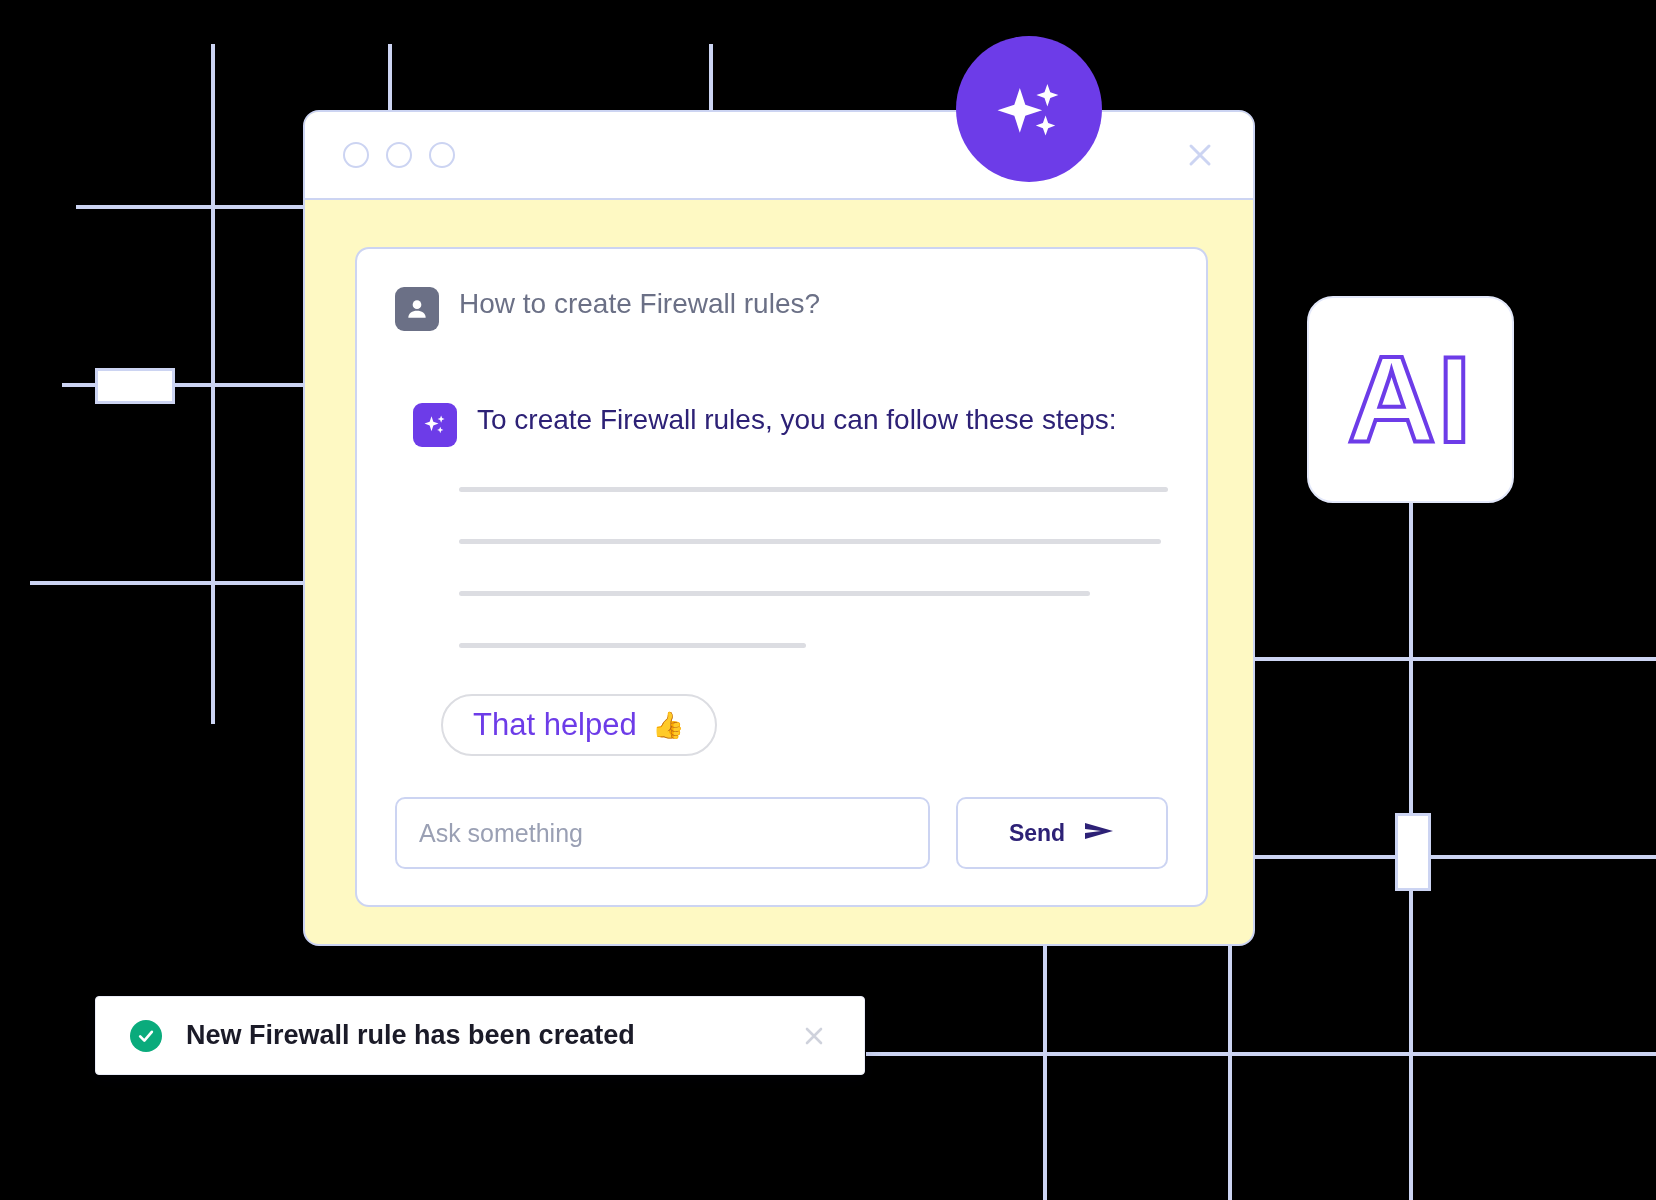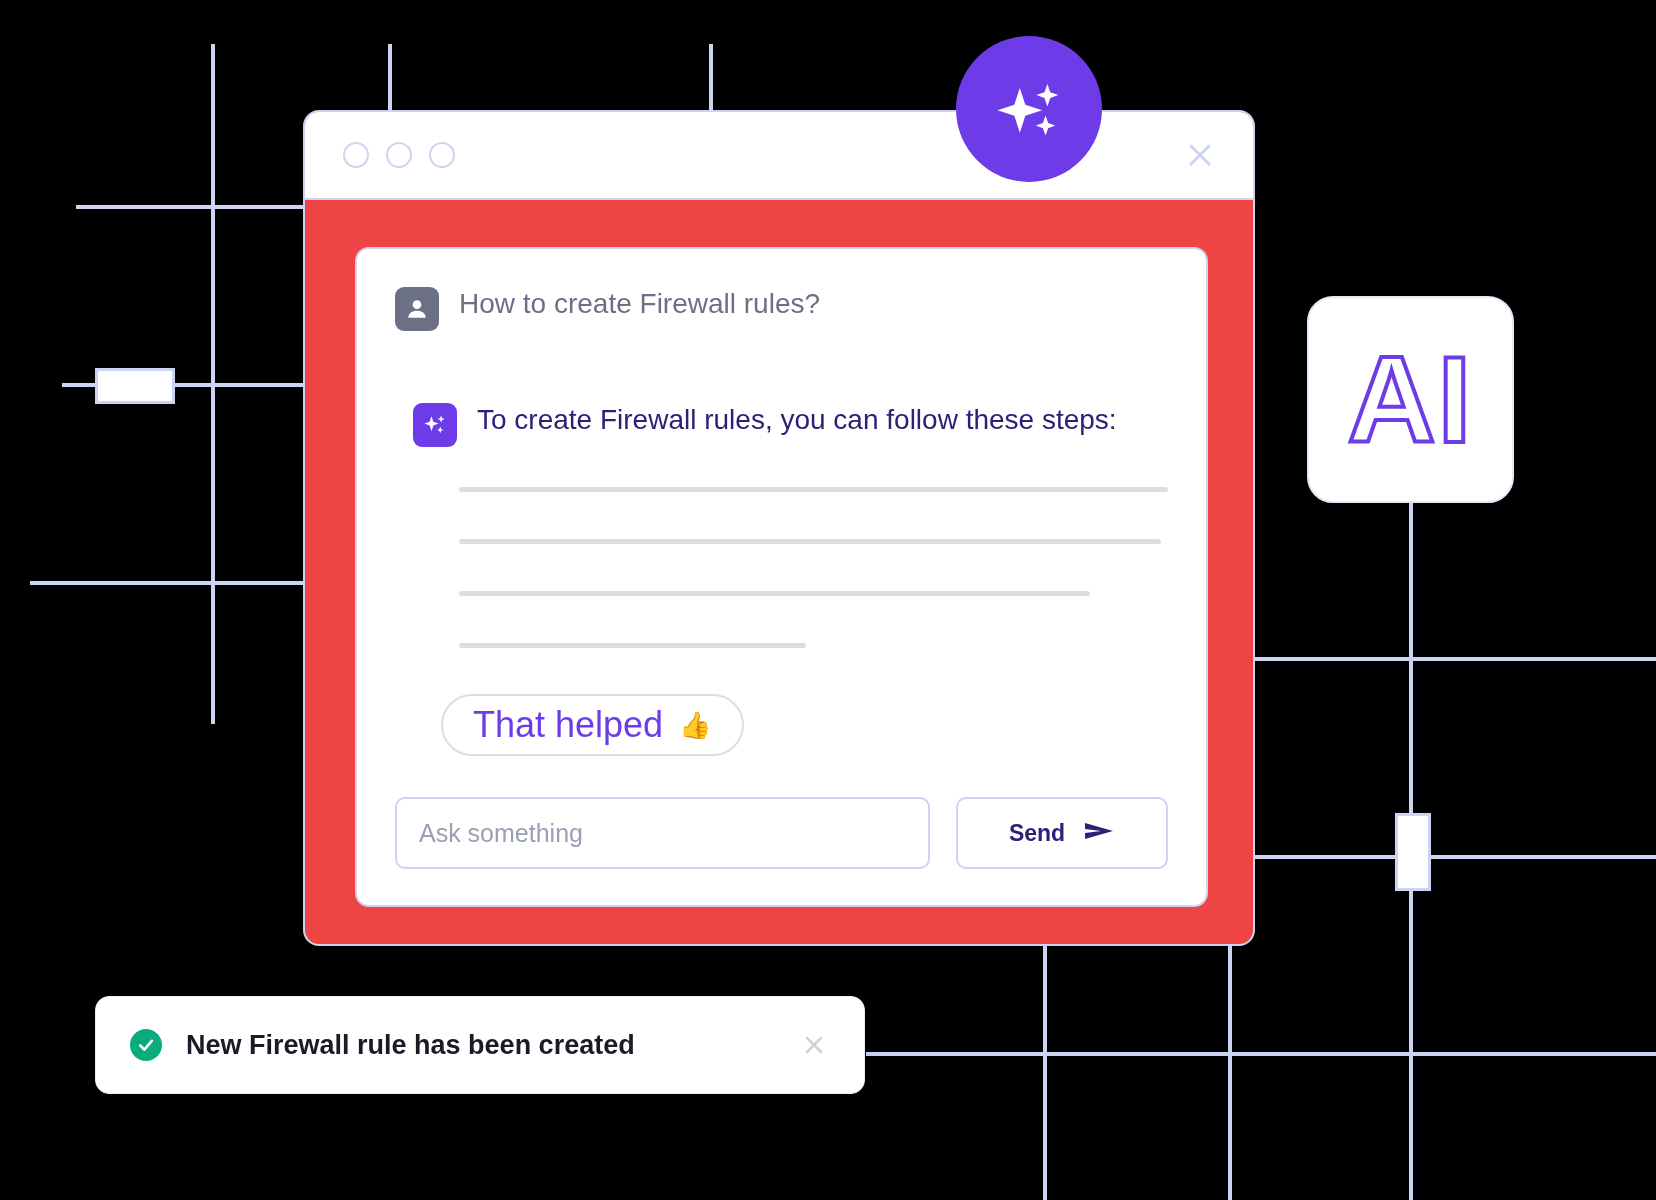--- a/index.html
+++ b/index.html
@@ -44,21 +44,21 @@
     color: transparent;
     -webkit-text-stroke: 4px #6d3ce8;
     line-height: 1;
   }
 
   
   #window {
     position: absolute;
     left: 303px; top: 110px;
     width: 952px; height: 836px;
-    background: #ef4444;
+    background: #fef9c3;
     border: 2px solid #ccd4f2;
     border-radius: 16px;
     z-index: 5;
     text-decoration: underline;
   }
   #titlebar {
     position: relative;
     height: 88px;
     background: #ffffff;
     border-bottom: 2px solid #ccd4f2;
@@ -148,21 +148,21 @@
     align-items: center;
     gap: 16px;
     height: 62px;
     padding: 0 30px;
     border: 2px solid #dcdde2;
     border-radius: 31px;
     background: #ffffff;
     cursor: pointer;
   }
   #helped-btn .label {
-    font-size: 36px;
+    font-size: 31px;
     font-weight: 500;
     color: #6d3ce8;
   }
   #helped-btn .emoji { font-size: 26px; }
 
   
   #composer {
     position: absolute;
     left: 38px; right: 38px; bottom: 36px;
     display: flex;
@@ -193,23 +193,23 @@
   #send-btn .label {
     font-size: 23px;
     font-weight: 700;
     color: #2d2176;
   }
 
   
   #toast {
     position: absolute;
     left: 95px; top: 996px;
-    width: 770px; height: 98px;
-    background: #ffffff;
-    border-radius: 14px;
+    width: 770px; height: 79px;
+    background: #ffffff;
+    border-radius: 4px;
     border: 1px solid #e9ecf7;
     box-shadow: 0 4px 18px rgba(20,20,60,0.10);
     display: flex;
     align-items: center;
     padding: 0 34px;
     z-index: 6;
   }
   #toast .check {
     flex: 0 0 32px;
     width: 32px; height: 32px;

